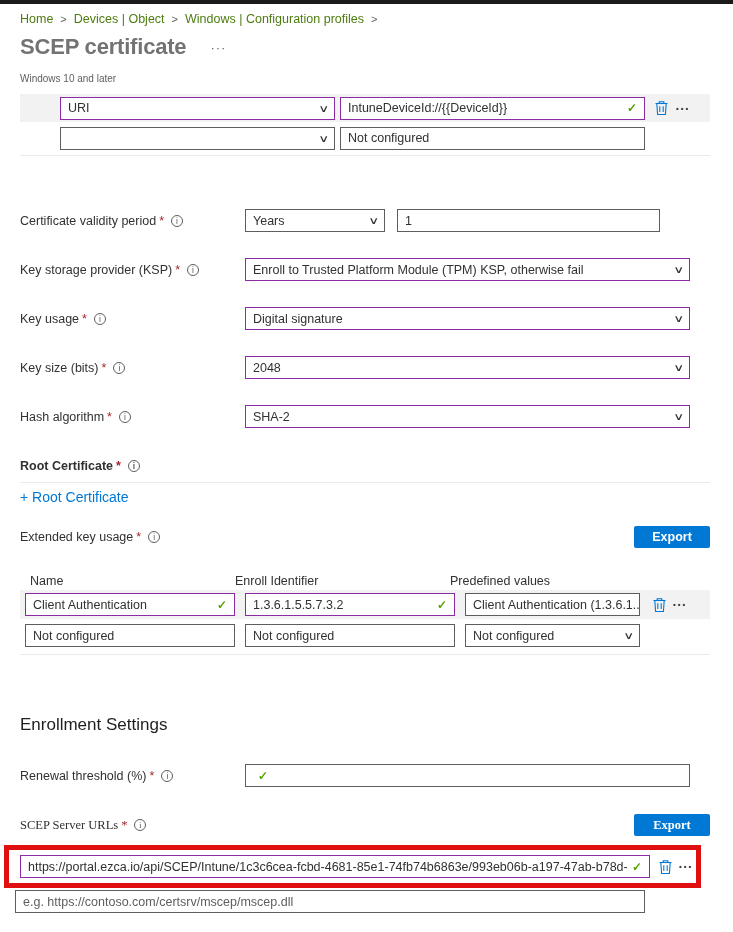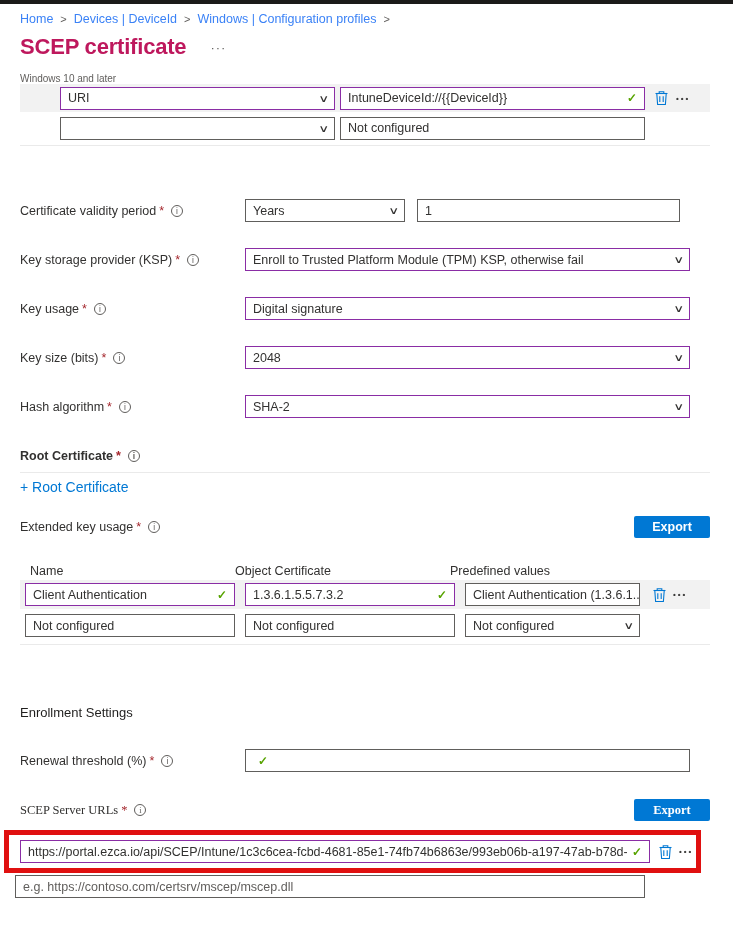--- a/index.html
+++ b/index.html
@@ -7,25 +7,25 @@
   body {
     width:733px; height:932px; overflow:hidden;
     background:#ffffff; color:#323130;
     font-family:"Liberation Sans", sans-serif; font-size:12.5px;
   }
   .topbar { height:4px; background:#1b1a19; }
   .page { padding:0 23px 0 20px; }
 
   
   .breadcrumb { margin-top:8px; font-size:12.5px; white-space:nowrap; }
-  .breadcrumb a { color:#3b82f6; text-decoration:none; cursor:pointer; }
+  .breadcrumb a { color:#4d7c0f; text-decoration:none; cursor:pointer; }
   .crumb-sep { color:#605e5c; margin:0 7px; font-size:11px; }
 
   .title-row { display:flex; align-items:center; margin-top:7px; height:28px; }
-  .page-title { font-size:22px; font-weight:600; color:#be185d; letter-spacing:-0.2px;text-align:right; }
+  .page-title { font-size:22px; font-weight:600; color:#737373; letter-spacing:-0.2px;text-align:right; }
   .title-ellipsis { margin-left:24px; color:#605e5c; font-size:13px; letter-spacing:1px; cursor:pointer; }
   .subtitle { margin-top:12px; font-size:10px; color:#605e5c; }
 
   
   .dd, .ti {
     height:23px; border:1px solid #605e5c; background:#fff;
     display:flex; align-items:center; padding:0 7px; font-size:12.5px; color:#323130;
     cursor:pointer; overflow:hidden; white-space:nowrap;
   }
   .dd { justify-content:space-between; }
@@ -42,34 +42,34 @@
   .divider { border-top:1px solid #eaeaea; }
 
   .req { color:#a4262c; margin-left:3px; }
   .info {
     display:inline-block; width:12px; height:12px; border:1px solid #605e5c; border-radius:50%;
     font-size:8.5px; line-height:11px; text-align:center; color:#605e5c; margin-left:7px;
     font-style:normal; cursor:default; flex:none;
   }
 
   
-  .san-block { }
+  .san-block { margin-top:10px; }
   .san-row { display:flex; align-items:center; height:28px; margin-bottom:2px; }
   .san-row.hl { background:#f2f2f2; }
   .san-type { margin-left:40px; width:275px; flex:none; }
   .san-value { margin-left:5px; width:305px; flex:none; }
   .san-row .trash { margin-left:9px; }
   .san-row .dots { margin-left:7px; }
   .san-divider { margin-top:3px; }
 
   
   .form-row { display:flex; align-items:center; height:23px; margin-bottom:26px;margin-top:15px; }
   .form-label { width:225px; flex:none; display:flex; align-items:center; }
   .ctl-wide { width:445px; flex:none; }
-  .ctl-unit { width:160px; flex:none; }
+  .ctl-unit { width:140px; flex:none; }
   .ctl-num { width:263px; margin-left:12px; flex:none; }
   .first-form-row { margin-top:53px; }
 
   
   .sec-label { display:flex; align-items:center; font-size:12.5px; }
   .root-label { margin-top:31px; font-weight:600; }
   .root-divider { margin-top:9px; }
   .root-entry { display:flex; align-items:center; justify-content:space-between;
                 height:32px; padding:0 19px 0 13px; border-bottom:1px solid #eaeaea; }
   .add-link { display:inline-block; margin-top:6px; color:#0078d4; cursor:pointer; text-decoration:none; font-size:14px; }
@@ -89,21 +89,21 @@
   .eku-row { display:flex; align-items:center; height:29px; margin-top:2px; }
   .eku-row.hl { background:#f2f2f2; }
   .eku-c1 { margin-left:5px; width:210px; flex:none; }
   .eku-c2 { margin-left:10px; width:210px; flex:none; }
   .eku-c3 { margin-left:10px; width:175px; flex:none; }
   .eku-row .trash { margin-left:12px; }
   .eku-row .dots { margin-left:6px; }
   .eku-divider { margin-top:4px; }
 
   
-  .enroll-heading { margin-top:60px; font-size:13px; color:#201f1e; }
+  .enroll-heading { margin-top:60px; font-size:17px; color:#201f1e; }
   .renewal-row { margin-top:29px; margin-bottom:0; }
 
   
   .scep-line { margin-top:27px;font-family:Liberation Serif, serif; }
   .annotation {
     margin-top:9px; margin-left:-16px; width:697px;
     border:5px solid #e01010; display:flex; align-items:center; padding:5px 5px;
   }
   .scep-url { margin-left:6px; width:630px; flex:none; }
   .annotation .trash { margin-left:8px; }
@@ -113,21 +113,21 @@
 </style>
 </head>
 <body>
 
 <div class="topbar"></div>
 
 <div class="page">
 
   
   <div class="breadcrumb">
-    <a>Home</a><span class="crumb-sep">&gt;</span><a>Devices | DeviceId</a><span class="crumb-sep">&gt;</span><a>Windows | Configuration profiles</a><span class="crumb-sep">&gt;</span>
+    <a>Home</a><span class="crumb-sep">&gt;</span><a>Devices | Object</a><span class="crumb-sep">&gt;</span><a>Windows | Configuration profiles</a><span class="crumb-sep">&gt;</span>
   </div>
 
   
   <div class="title-row">
     <span class="page-title">SCEP certificate</span>
     <span class="title-ellipsis">···</span>
   </div>
   <div class="subtitle">Windows 10 and later</div>
 
   
@@ -246,21 +246,21 @@
     <div class="sec-label">
       <span>Extended key usage</span>
         <span class="req">*</span>
         <i class="info">i</i>
     </div>
     <button class="export-btn">Export</button>
   </div>
 
   <div class="eku-headers">
     <span class="eku-h1">Name</span>
-    <span class="eku-h2">Object Certificate</span>
+    <span class="eku-h2">Enroll Identifier</span>
     <span>Predefined values</span>
   </div>
 
   <div class="eku-row hl">
     <div class="ti purple eku-c1">
       <input value="Client Authentication" style="">
       <span class="check">✓</span>
     </div>
     <div class="ti purple eku-c2">
       <input value="1.3.6.1.5.5.7.3.2" style="">

